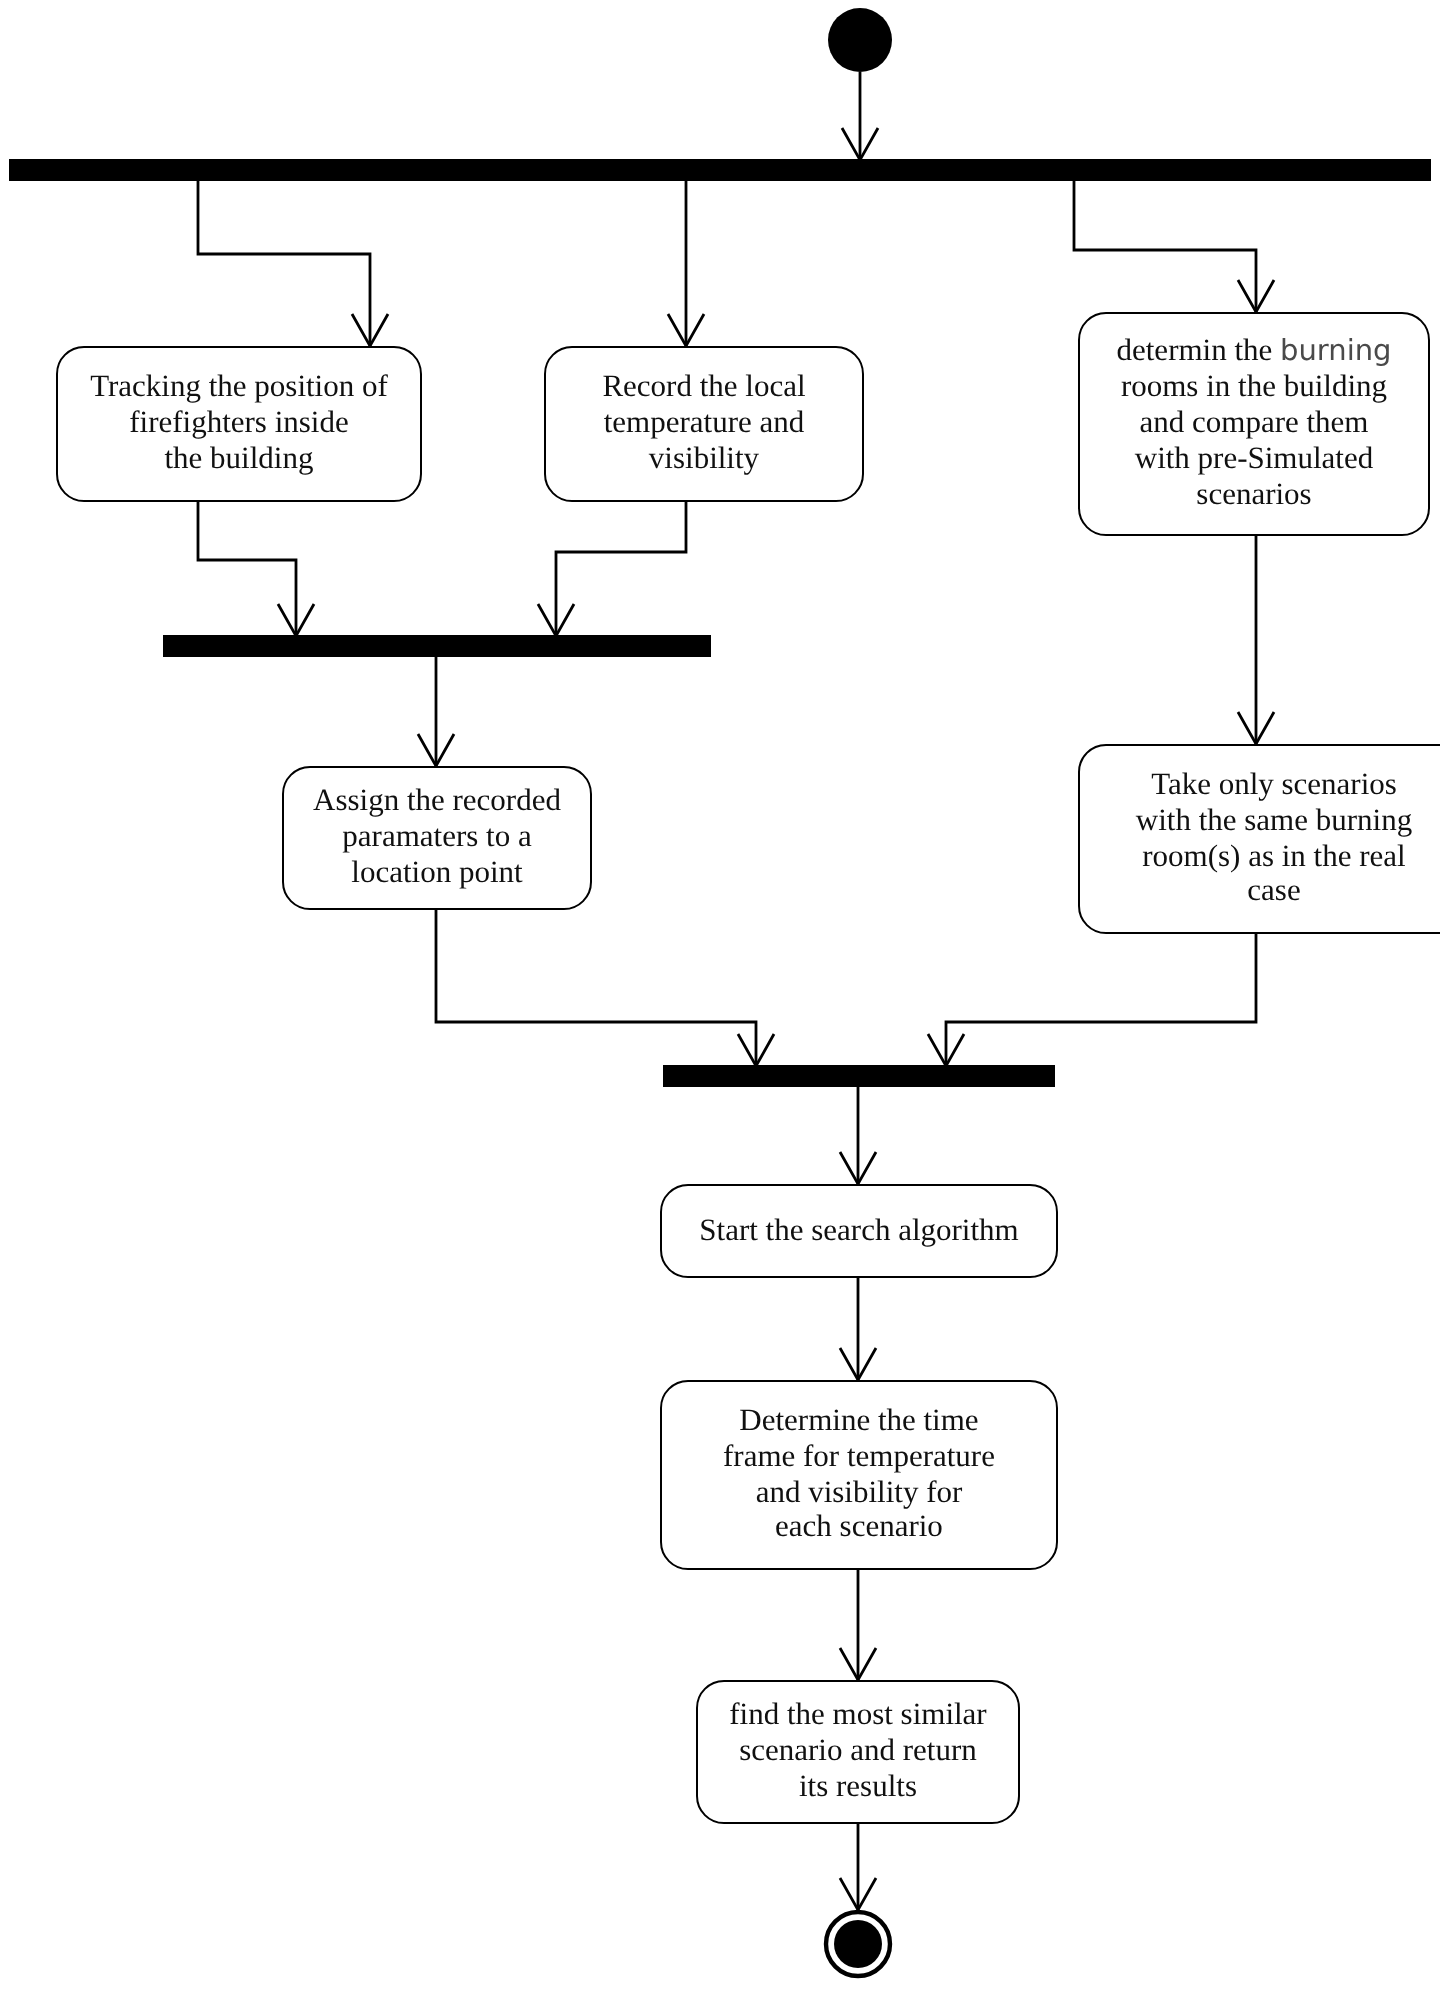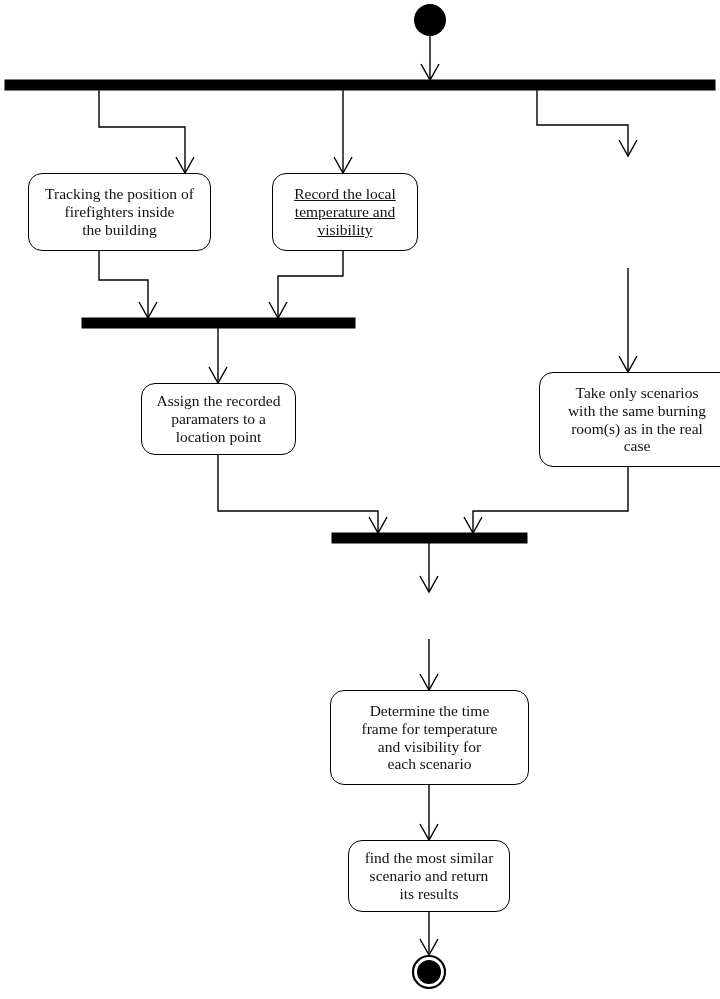--- a/index.html
+++ b/index.html
@@ -135,40 +135,50 @@
     <circle class="node-ring" cx="429" cy="972" r="16"></circle>
     <circle class="node-fill" cx="429" cy="972" r="12"></circle>
   </svg>
 
   <div class="act-box" style="left:8px;  top:173px; width:183px; height:78px;margin-left:20px;">
     <span class="txt">Tracking the position of
 firefighters inside
 the building</span>
   </div>
 
-  <div class="act-box" style="left:272px; top:173px; width:146px; height:78px;text-decoration:underline;">
+  <div class="act-box" style="left:272px; top:173px; width:160px; height:78px;">
     <span class="txt">Record the local
 temperature and
 visibility</span>
   </div>
 
+  <div class="act-box" style="left:539px; top:156px; width:176px; height:112px;">
+    <span class="txt"><span>determin the </span><span class="word-alt">burning</span><span>
+rooms in the building
+and compare them
+with pre-Simulated
+scenarios</span></span>
+  </div>
 
   <div class="act-box" style="left:141px; top:383px; width:155px; height:72px;">
     <span class="txt">Assign the recorded
 paramaters to a
 location point</span>
   </div>
 
   <div class="act-box" style="left:539px; top:372px; width:196px; height:95px;">
     <span class="txt">Take only scenarios
 with the same burning
 room(s) as in the real
 case</span>
   </div>
 
+  <div class="act-box" style="left:330px; top:592px; width:199px; height:47px;">
+    <span class="txt">Start the search algorithm</span>
+  </div>
 
   <div class="act-box" style="left:348px; top:840px; width:162px; height:72px;">
     <span class="txt">find the most similar
 scenario and return
 its results</span>
   </div>
 
   <div class="act-box" style="left:330px; top:690px; width:199px; height:95px;">
     <span class="txt">Determine the time
 frame for temperature

